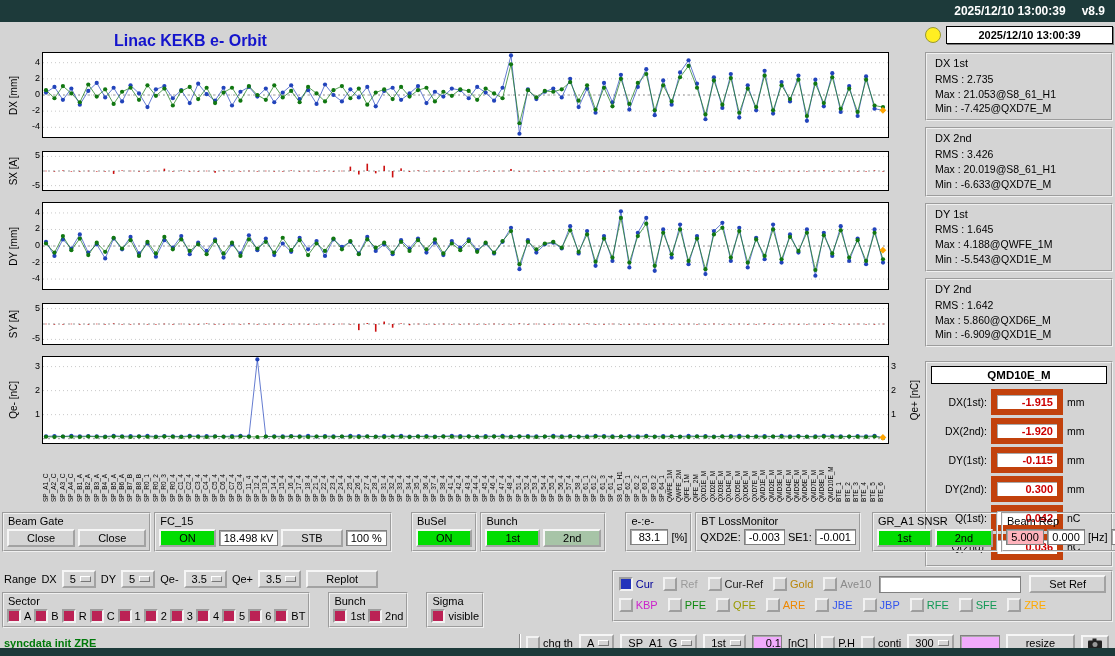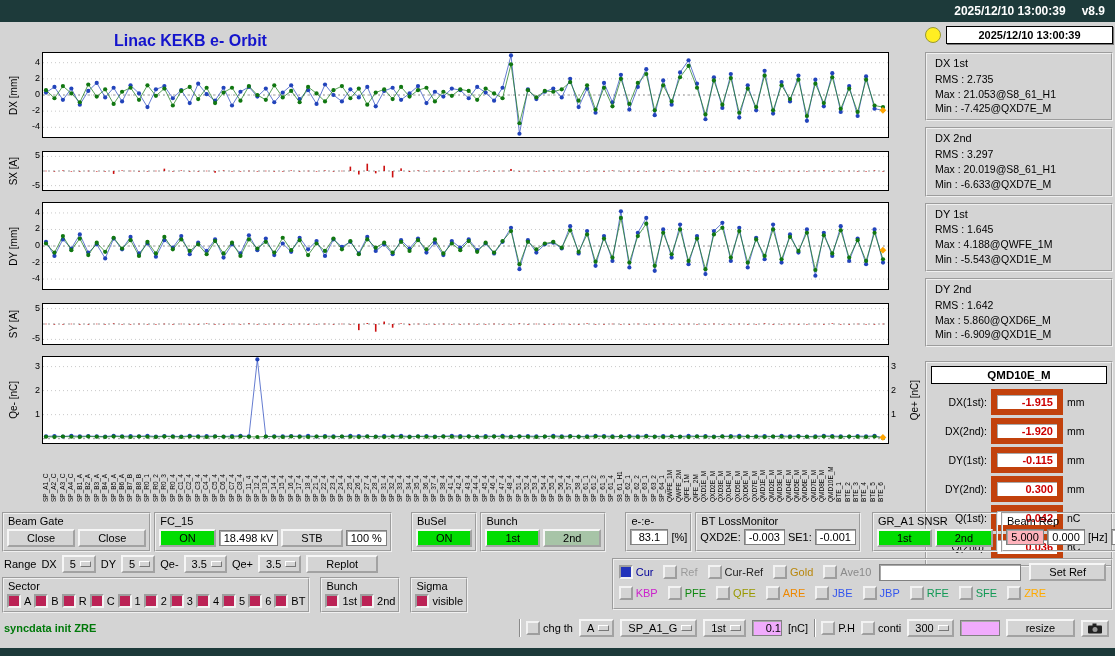--- a/index.html
+++ b/index.html
@@ -67,24 +67,24 @@
           padding:1px 4px; font-size:11px; min-width:28px; text-align:center; white-space:nowrap; }
   .disp.pink { background:#ffb3bc; }
   .lbl { font-size:11px; white-space:nowrap; }
   .dd { display:inline-block; background:#d4d4d4; border:2px outset #f6f6f6; font-size:11px;
         padding:1px 18px 1px 6px; position:relative; white-space:nowrap; }
   .dd::after { content:''; position:absolute; right:3px; top:50%; margin-top:-3px; width:9px; height:4px;
         background:#d4d4d4; border-top:1px solid #fff; border-left:1px solid #fff;
         border-right:1px solid #777; border-bottom:1px solid #777; }
   .mlAuto { margin-left:auto; } .ml16 { margin-left:16px; } .ml8 { margin-left:8px; }
 
-  .lower { display:flex; margin-top:3px; padding:0 2px; gap:4px; align-items:center; }
+  .lower { display:flex; margin-top:18px; padding:0 2px; gap:4px; align-items:flex-start; }
   .lower-left { width:620px; }
   .row2 { display:flex; gap:5px; align-items:center; margin-bottom:4px; padding-left:2px; }
-  .row3 { display:flex; gap:10px; }
+  .row3 { display:flex; gap:18px; }
   .cb { display:inline-flex; align-items:center; gap:3px; white-space:nowrap; }
   .cbbox { width:10px; height:10px; background:#d4d4d4; border:2px outset #f2f2f2; flex:none; }
   .cblabel { font-size:11px; }
   .show-grp { flex:1; }
   .showrow { display:flex; align-items:center; gap:8px; margin:2px 2px 5px; }
   .cbrow { display:inline-flex; gap:10px; align-items:center; }
   .refinput { width:140px; height:15px; background:#fff; border:1px solid #808080;
               box-shadow:inset 1px 1px 0 #a8a8a8; font-size:11px; font-family:inherit; }
   .numin { width:28px; height:14px; background:#f0abfc; border:1px solid #808080;
            box-shadow:inset 1px 1px 0 #a8a8a8; font-size:11px; font-family:inherit; text-align:right; }
@@ -1019,21 +1019,21 @@
     </div>
 
     <div class="statbox">
       <div class="st">DX 1st</div>
       <div>RMS : 2.735</div>
       <div>Max : 21.053@S8_61_H1</div>
       <div>Min : -7.425@QXD7E_M</div>
     </div>
     <div class="statbox">
       <div class="st">DX 2nd</div>
-      <div>RMS : 3.297</div>
+      <div>RMS : 3.426</div>
       <div>Max : 20.019@S8_61_H1</div>
       <div>Min : -6.633@QXD7E_M</div>
     </div>
     <div class="statbox">
       <div class="st">DY 1st</div>
       <div>RMS : 1.645</div>
       <div>Max : 4.188@QWFE_1M</div>
       <div>Min : -5.543@QXD1E_M</div>
     </div>
     <div class="statbox">

